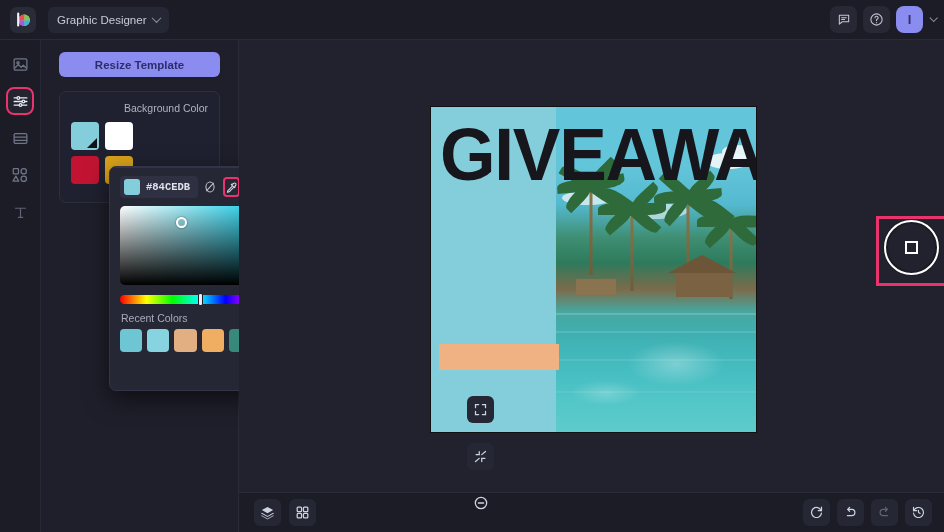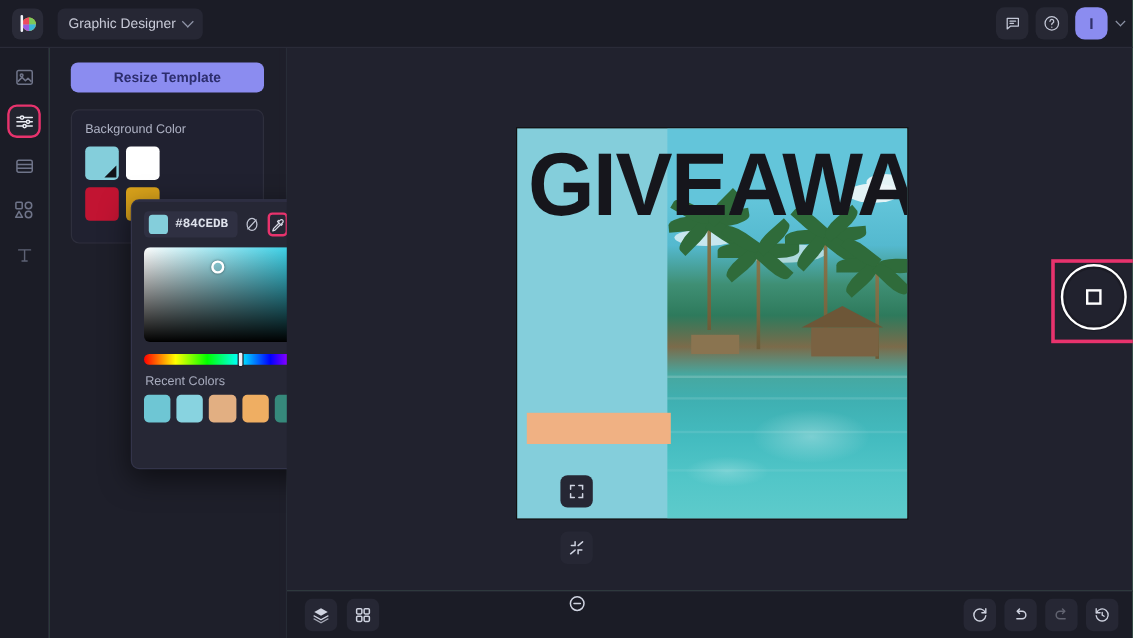--- a/index.html
+++ b/index.html
@@ -2,21 +2,21 @@
 <html><head>
 <meta charset="utf-8">
 <style>
   * { box-sizing: border-box; margin: 0; padding: 0; }
   html, body {
     width: 944px; height: 532px;
     background: #1a1b25;
     font-family: "Liberation Sans", sans-serif;
     overflow: hidden;
   }
-  .app { position: relative; width: 944px; height: 532px; background: #86efac; }
+  .app { position: relative; width: 944px; height: 532px; background: #701a75; }
 
   
   .topbar {
     position: absolute; left: 0; top: 0; width: 944px; height: 40px;
     background: #1b1c26; border-bottom: 1px solid #2a2b38;
     display: flex; align-items: center;
   }
   .logo-btn {
     width: 26px; height: 26px; margin-left: 10px; border-radius: 7px;
     background: #2a2b38; display: flex; align-items: center; justify-content: center;
@@ -70,21 +70,21 @@
   .resize-btn {
     margin: 12px 18px 0 18px; height: 25px; border-radius: 6px;
     background: #8b8cf0; color: #2c2d6d; font-size: 11.5px; font-weight: 700;
     display: flex; align-items: center; justify-content: center; cursor: pointer;
   }
   .dims { margin-top: 6px; text-align: center; color: #9498ab; font-size: 10.5px; }
   .bg-card {
     margin: 14px 18px 0 18px; border: 1px solid #2e2f3d; border-radius: 7px;
     padding: 10px 11px 12px 11px; background: #202130;
   }
-  .bg-label { color: #aeb2c4; font-size: 10.5px; margin-bottom: 8px; }
+  .bg-label { color: #aeb2c4; font-size: 10.5px; margin-bottom: 8px; text-align: right; }
   .sw-row { display: flex; gap: 6px; margin-bottom: 6px; }
   .sw { width: 28px; height: 28px; border-radius: 4px; cursor: pointer; position: relative; }
   .sw .tri {
     position: absolute; right: 2px; bottom: 2px; width: 0; height: 0;
     border-left: 10px solid transparent; border-bottom: 10px solid #111218;
   }
 
   
   .picker {
     position: absolute; left: 109px; top: 166px; width: 180px; height: 225px;

